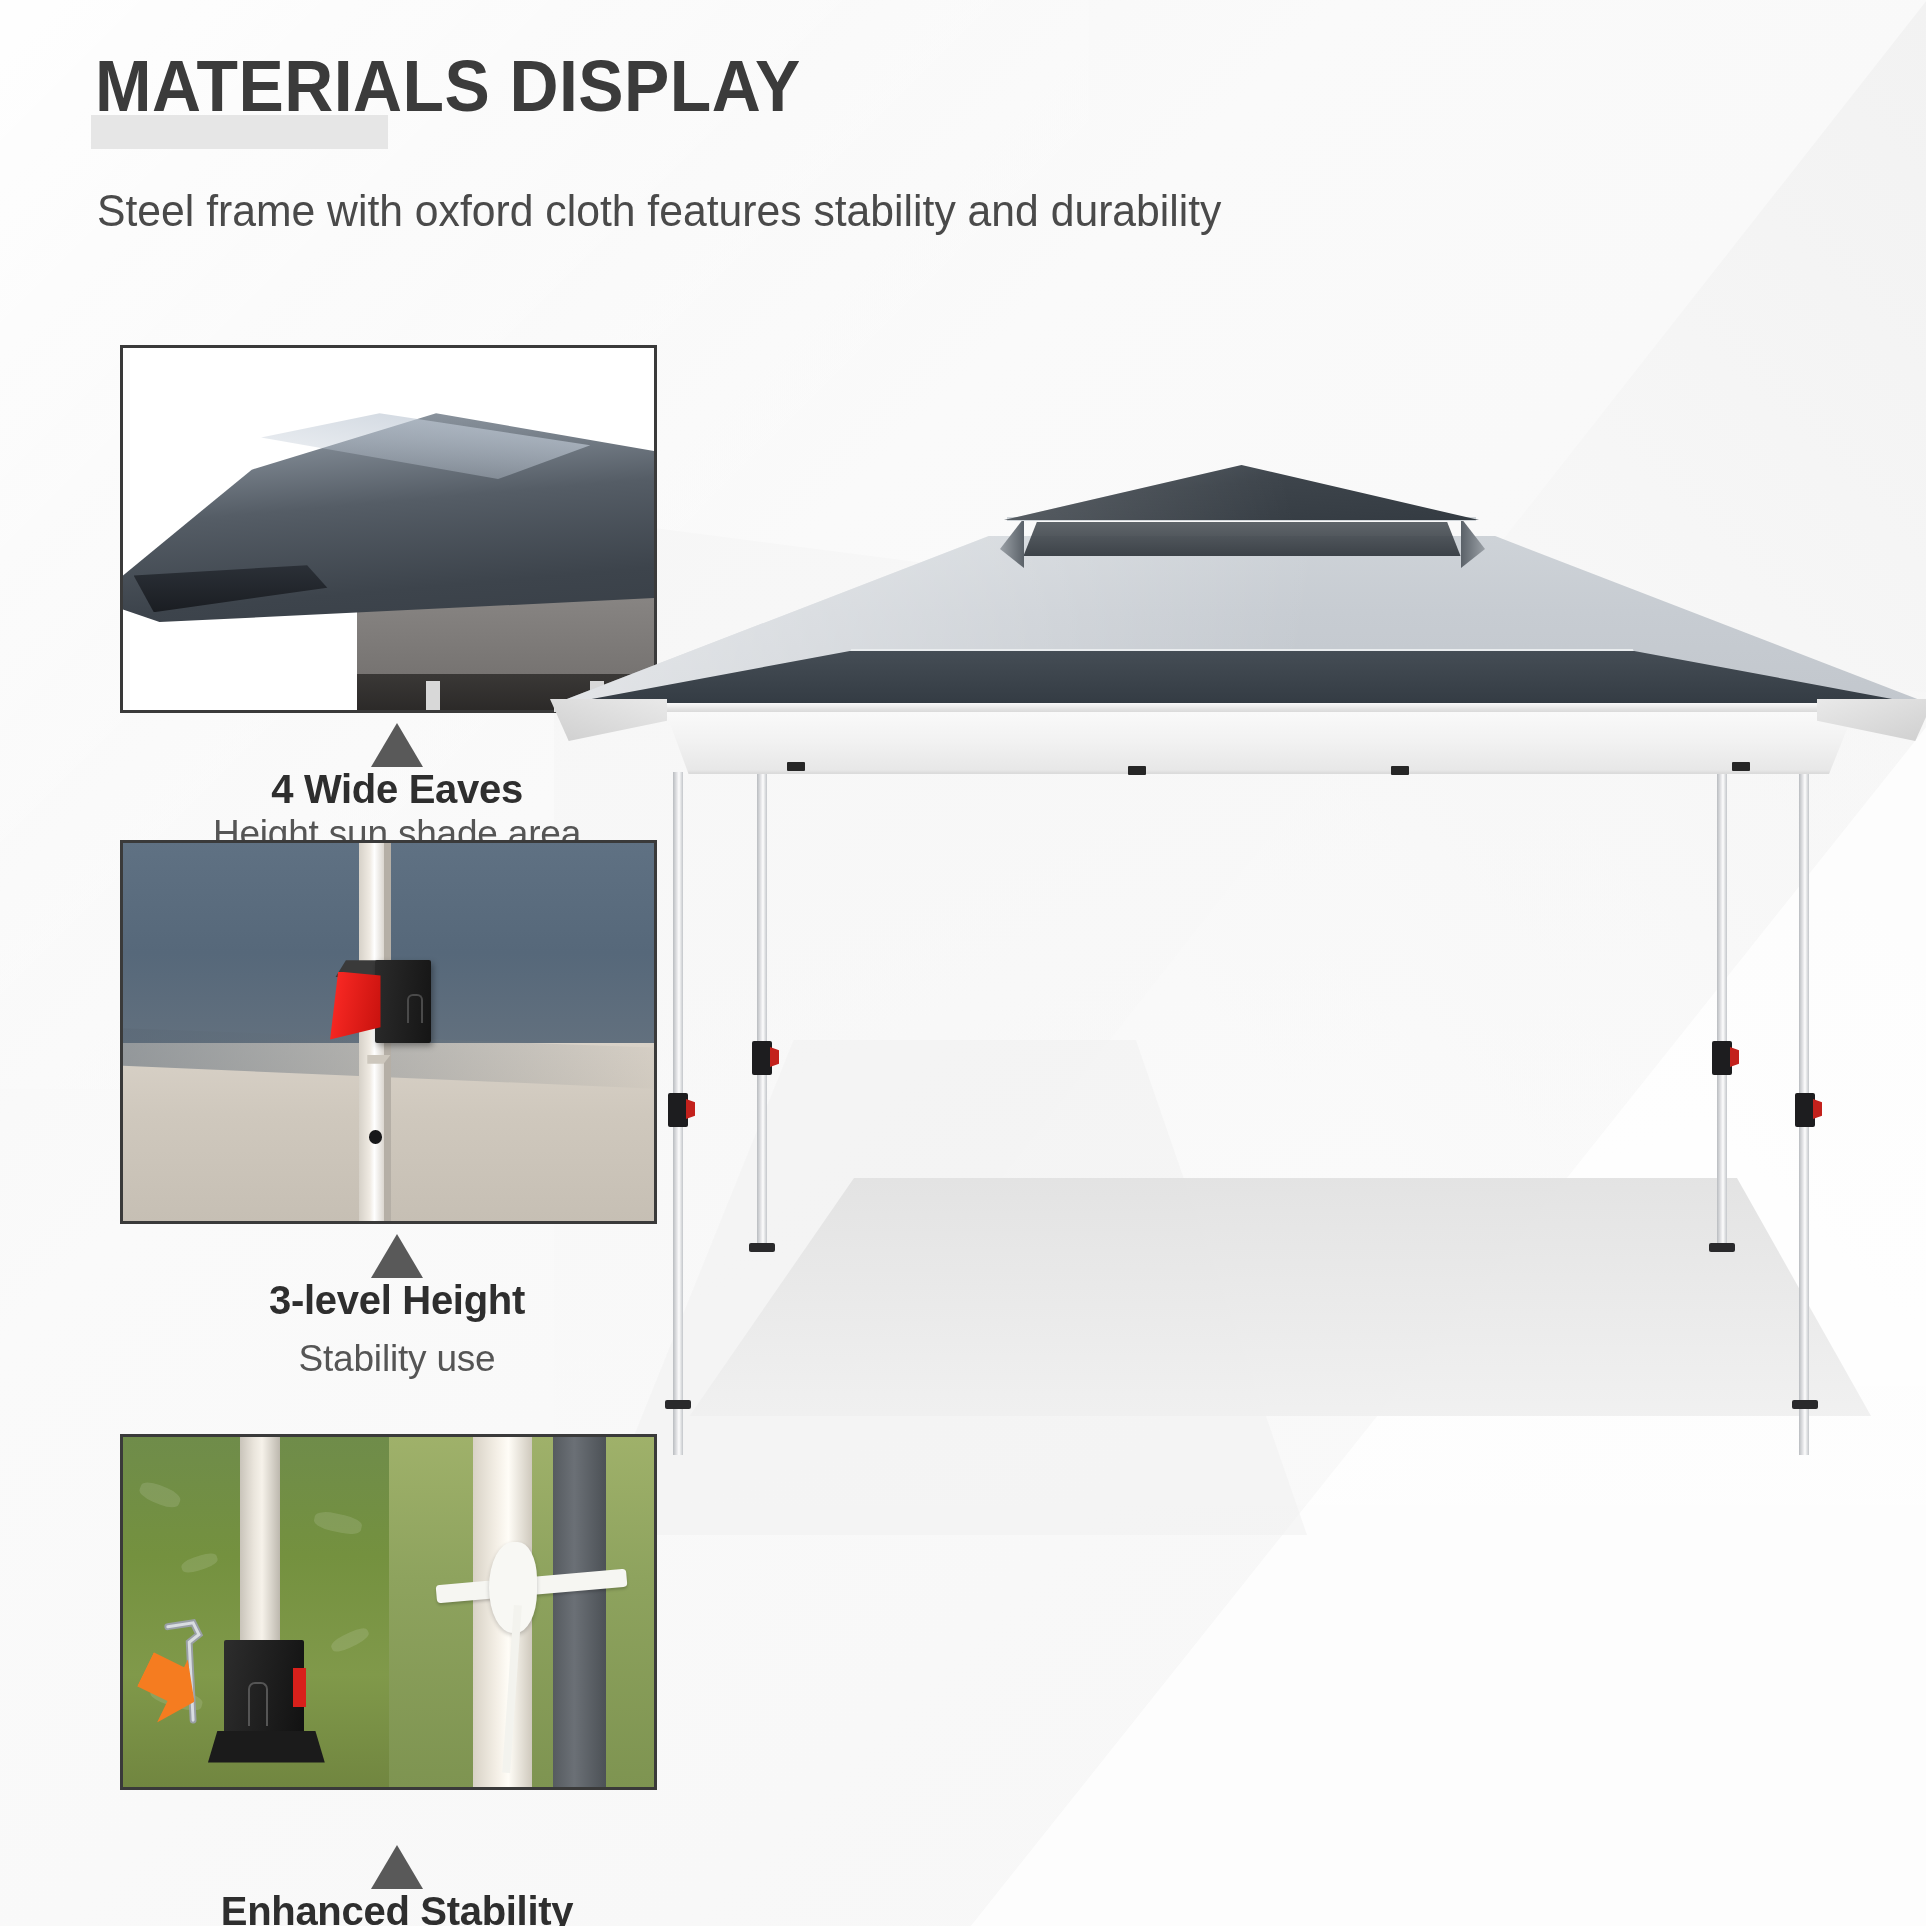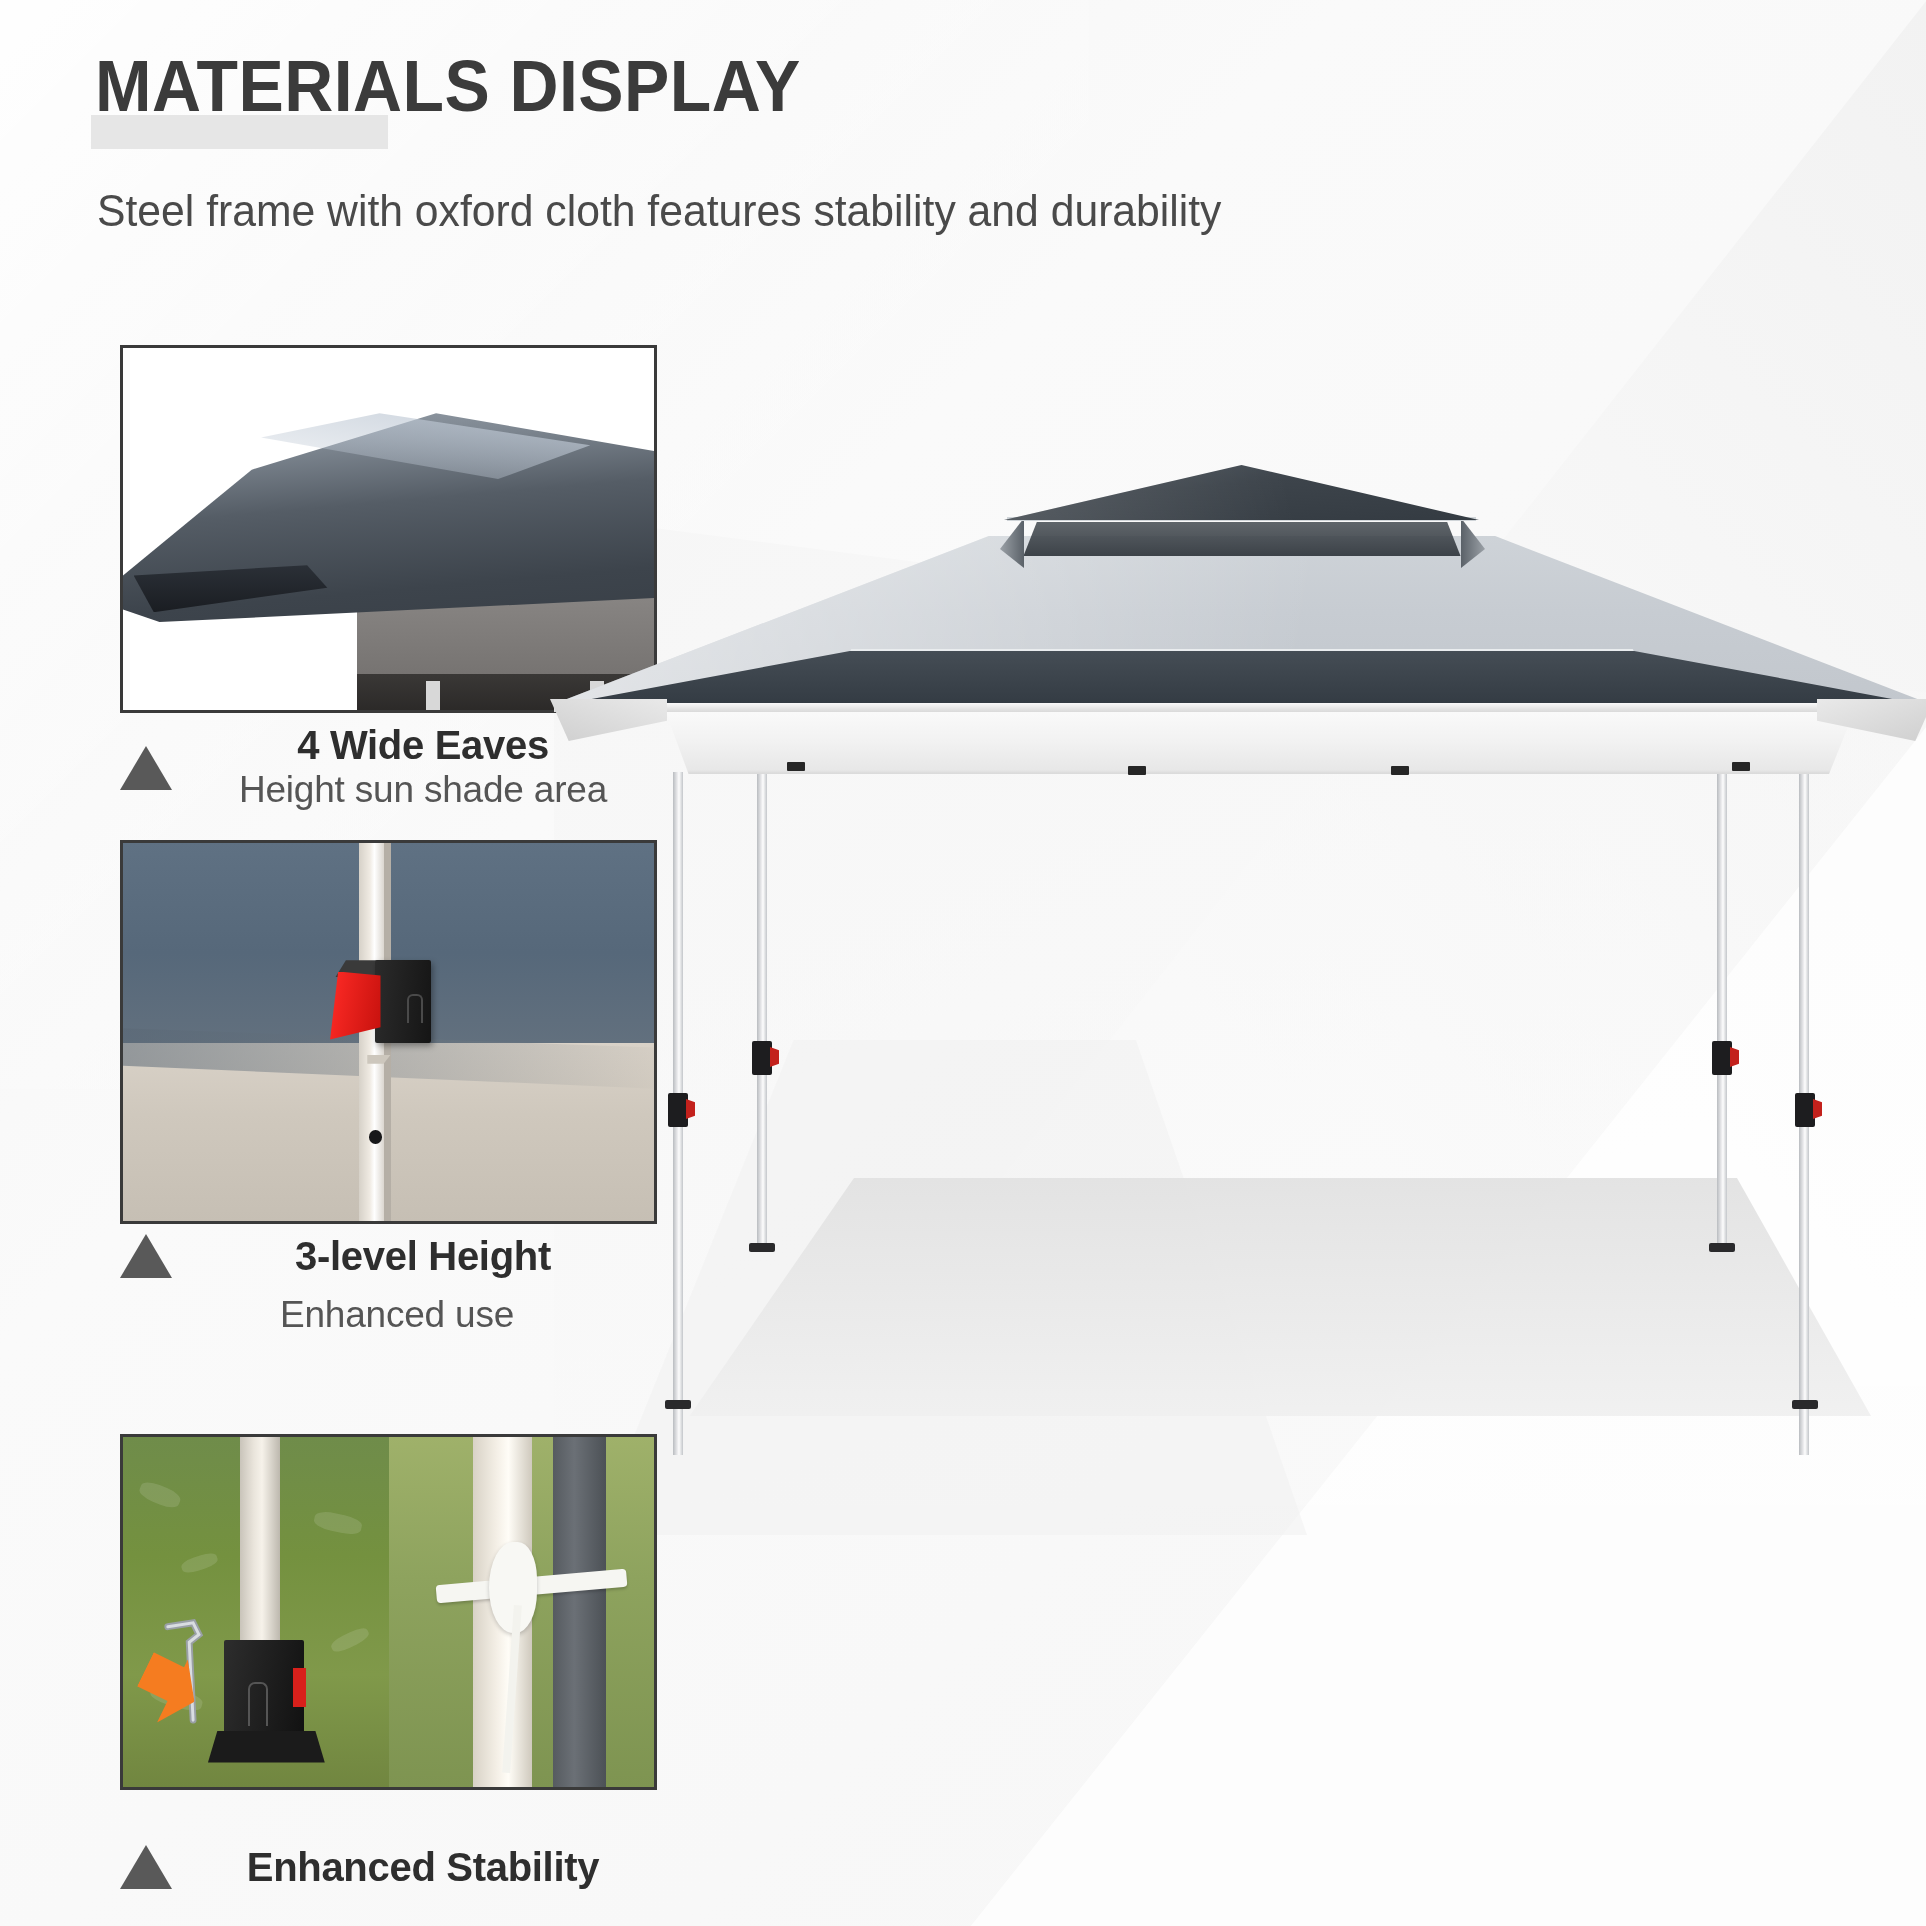--- a/index.html
+++ b/index.html
@@ -34,21 +34,21 @@
   #title-hl{position:absolute;left:91px;top:115px;width:297px;height:34px;background:#e6e6e6;}
   #page-title{position:absolute;left:95px;top:44px;
     font-size:73px;font-weight:bold;letter-spacing:0.5px;color:#3b3b3b;
     font-family:"Liberation Sans Narrow","Liberation Sans",sans-serif;
     transform:scaleX(.93);transform-origin:left center;white-space:nowrap;}
   #page-subtitle{position:absolute;left:97px;top:186px;
     font-size:44px;font-weight:300;color:#4a4a4a;white-space:nowrap;
     transform:scaleX(.97);transform-origin:left center;}
   .thumb{position:absolute;left:120px;border:3px solid #3a3a3a;overflow:hidden;background:#fff;}
   .caption{position:absolute;left:120px;width:554px;}
-  .cap-row{display:flex;align-items:center;}
+  .cap-row{display:flex;align-items:center;flex-direction:column;}
   .tri{width:0;height:0;border-left:26px solid transparent;border-right:26px solid transparent;
        border-bottom:44px solid #595959;flex:0 0 auto;}
   .cap-text{flex:1;text-align:center;}
   .cap-title{font-size:40px;font-weight:bold;color:#2e2e2e;line-height:1.12;letter-spacing:-0.3px;}
   .cap-sub{font-size:37px;font-weight:300;color:#555;line-height:1.2;letter-spacing:-0.2px;}
 
   
   #thumb1{top:345px;width:531px;height:362px;}
   #t1-sky{position:absolute;inset:0;background:#ffffff;}
   #t1-canopy{position:absolute;left:-8%;top:18%;width:124%;height:78%;
@@ -248,21 +248,21 @@
   <div id="t2-u"></div>
   <div id="t2-hole"></div>
 </div>
 <div class="caption" id="cap2">
   <div class="cap-row">
     <div class="tri"></div>
     <div class="cap-text">
       <div class="cap-title">3-level Height</div>
     </div>
   </div>
-  <div class="cap-sub" style="text-align:center;margin-top:14px;">Enhanced use</div>
+  <div class="cap-sub" style="text-align:center;margin-top:14px;">Stability use</div>
 </div>
 
 <div class="thumb" id="thumb3">
   <div id="t3-left">
     <div class="blade" style="left:6%;top:14%;width:16%;height:5%;transform:rotate(22deg);"></div>
     <div class="blade" style="left:22%;top:34%;width:14%;height:4%;transform:rotate(-18deg);"></div>
     <div class="blade" style="left:72%;top:22%;width:18%;height:5%;transform:rotate(12deg);"></div>
     <div class="blade" style="left:78%;top:56%;width:15%;height:4%;transform:rotate(-26deg);"></div>
     <div class="blade" style="left:10%;top:72%;width:20%;height:5%;transform:rotate(16deg);"></div>
     <div id="t3-l-pole"></div>

